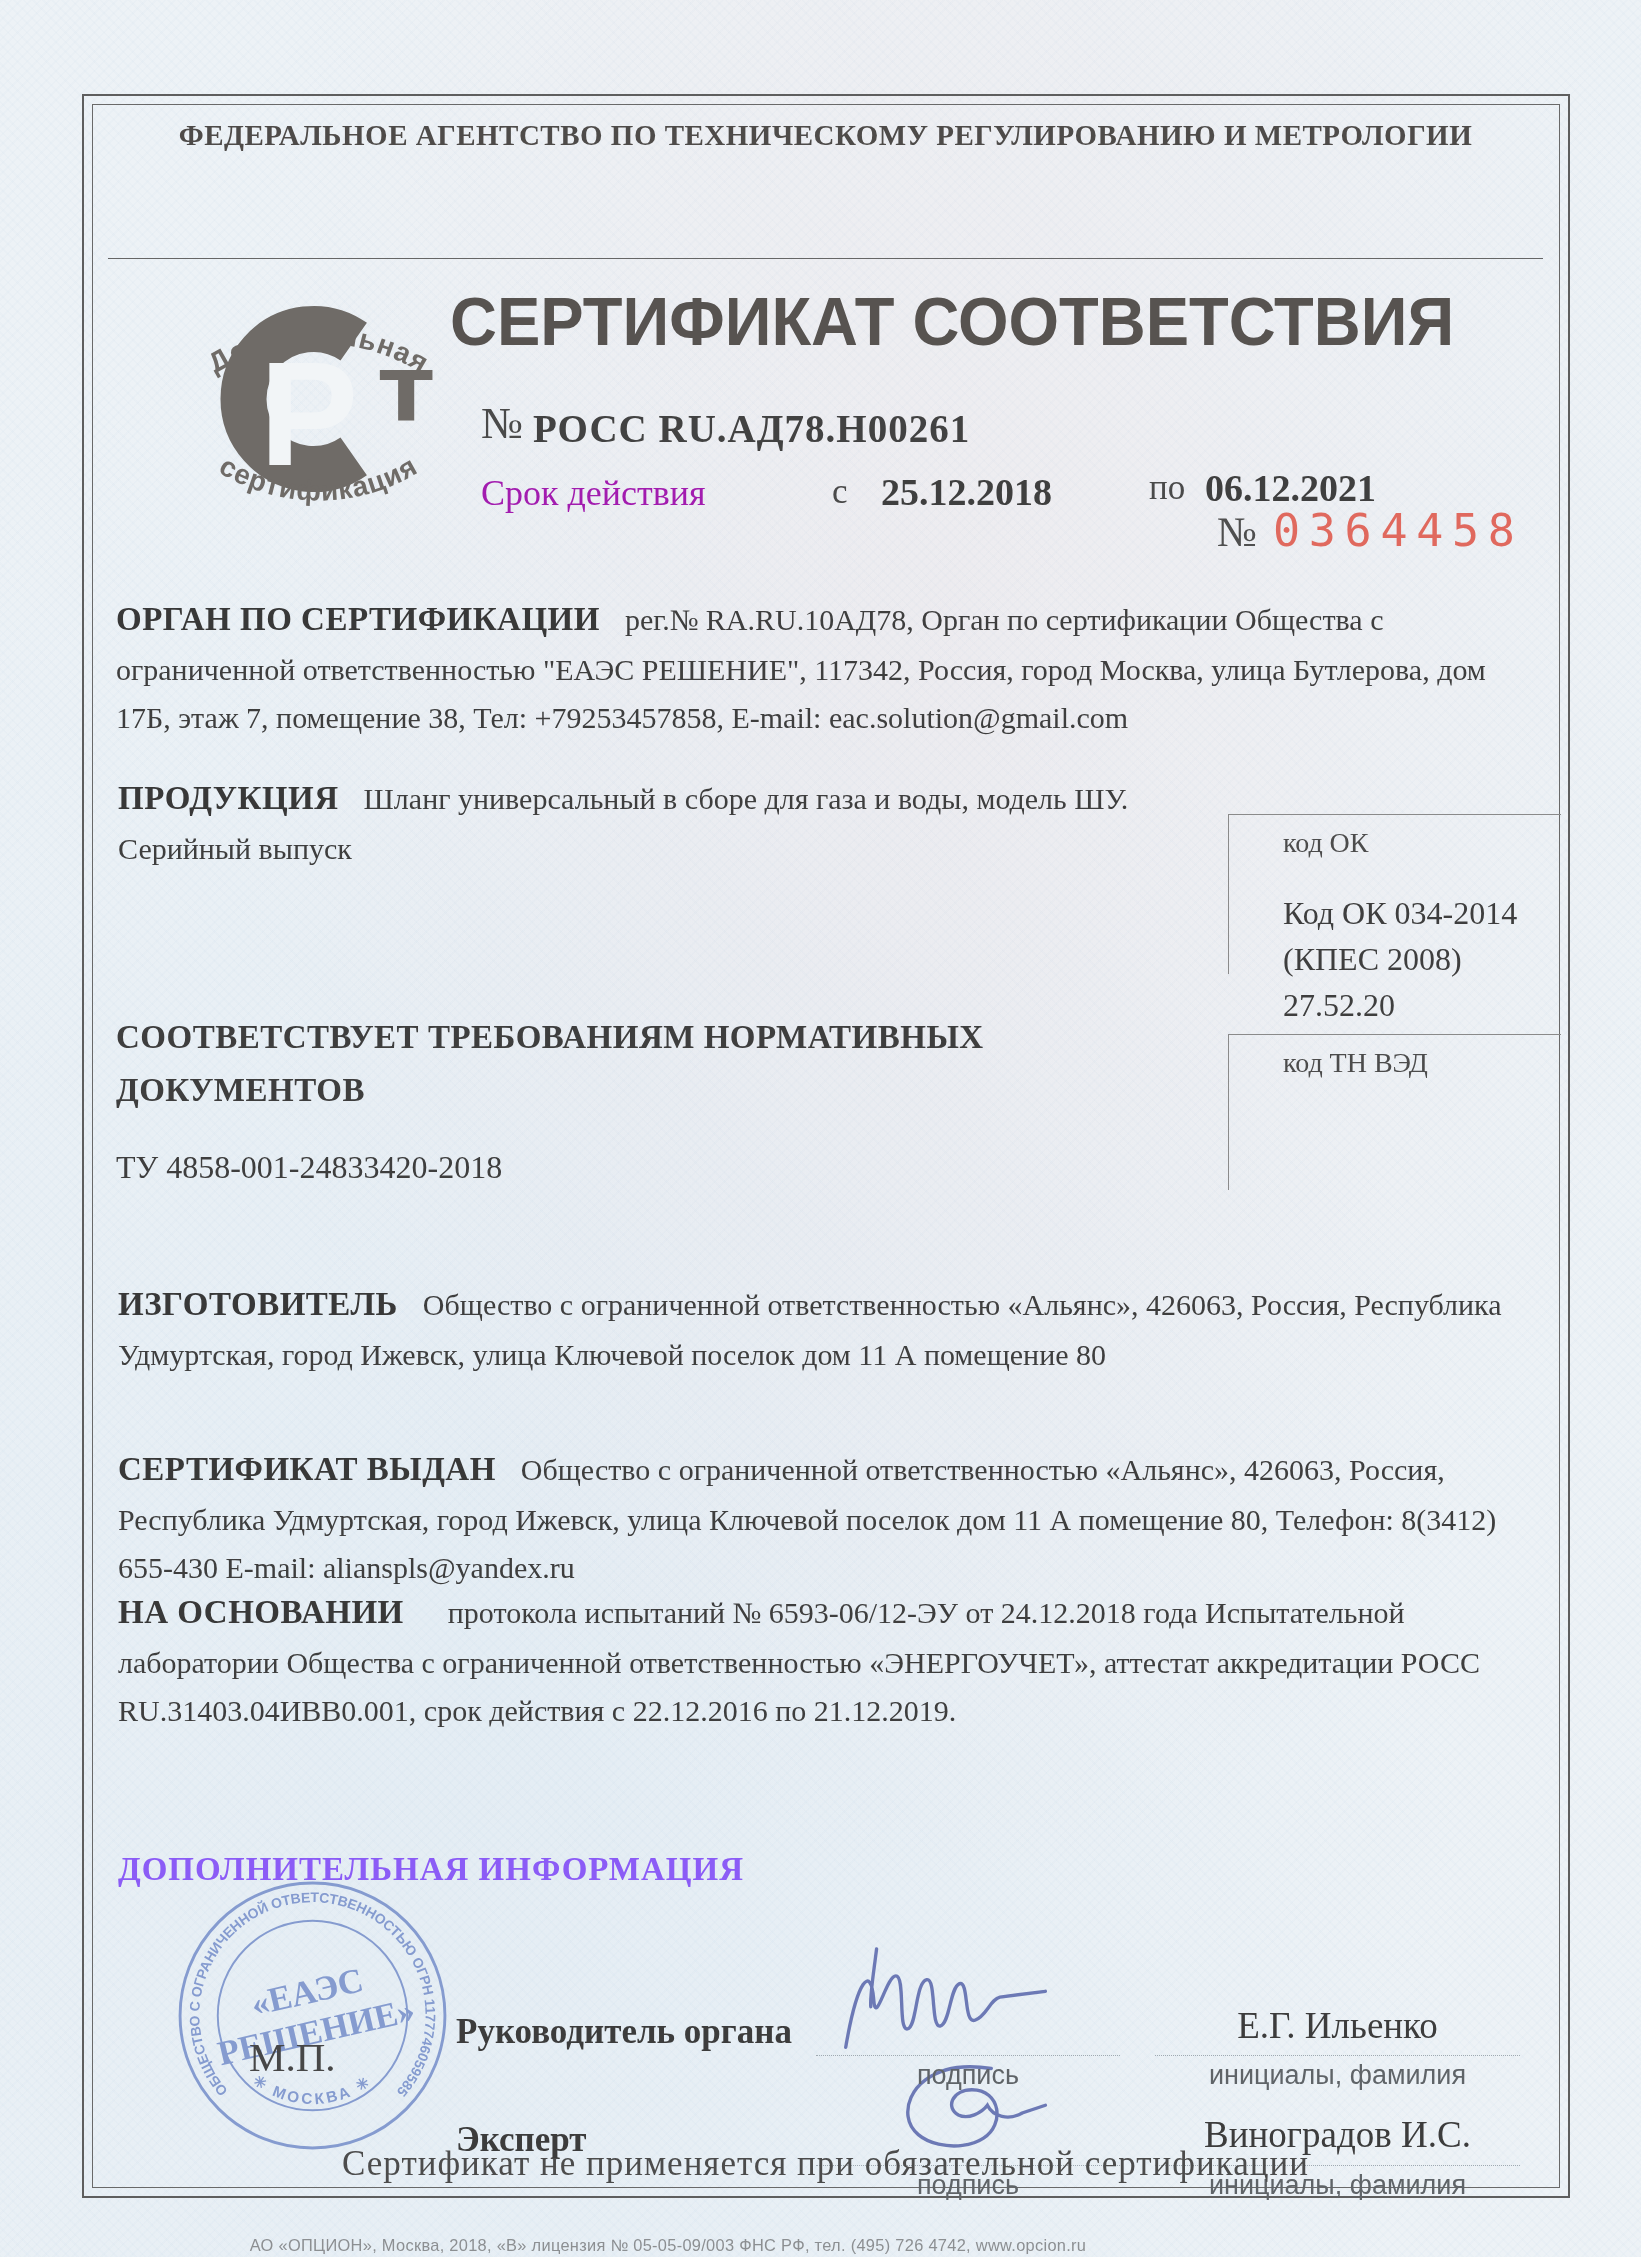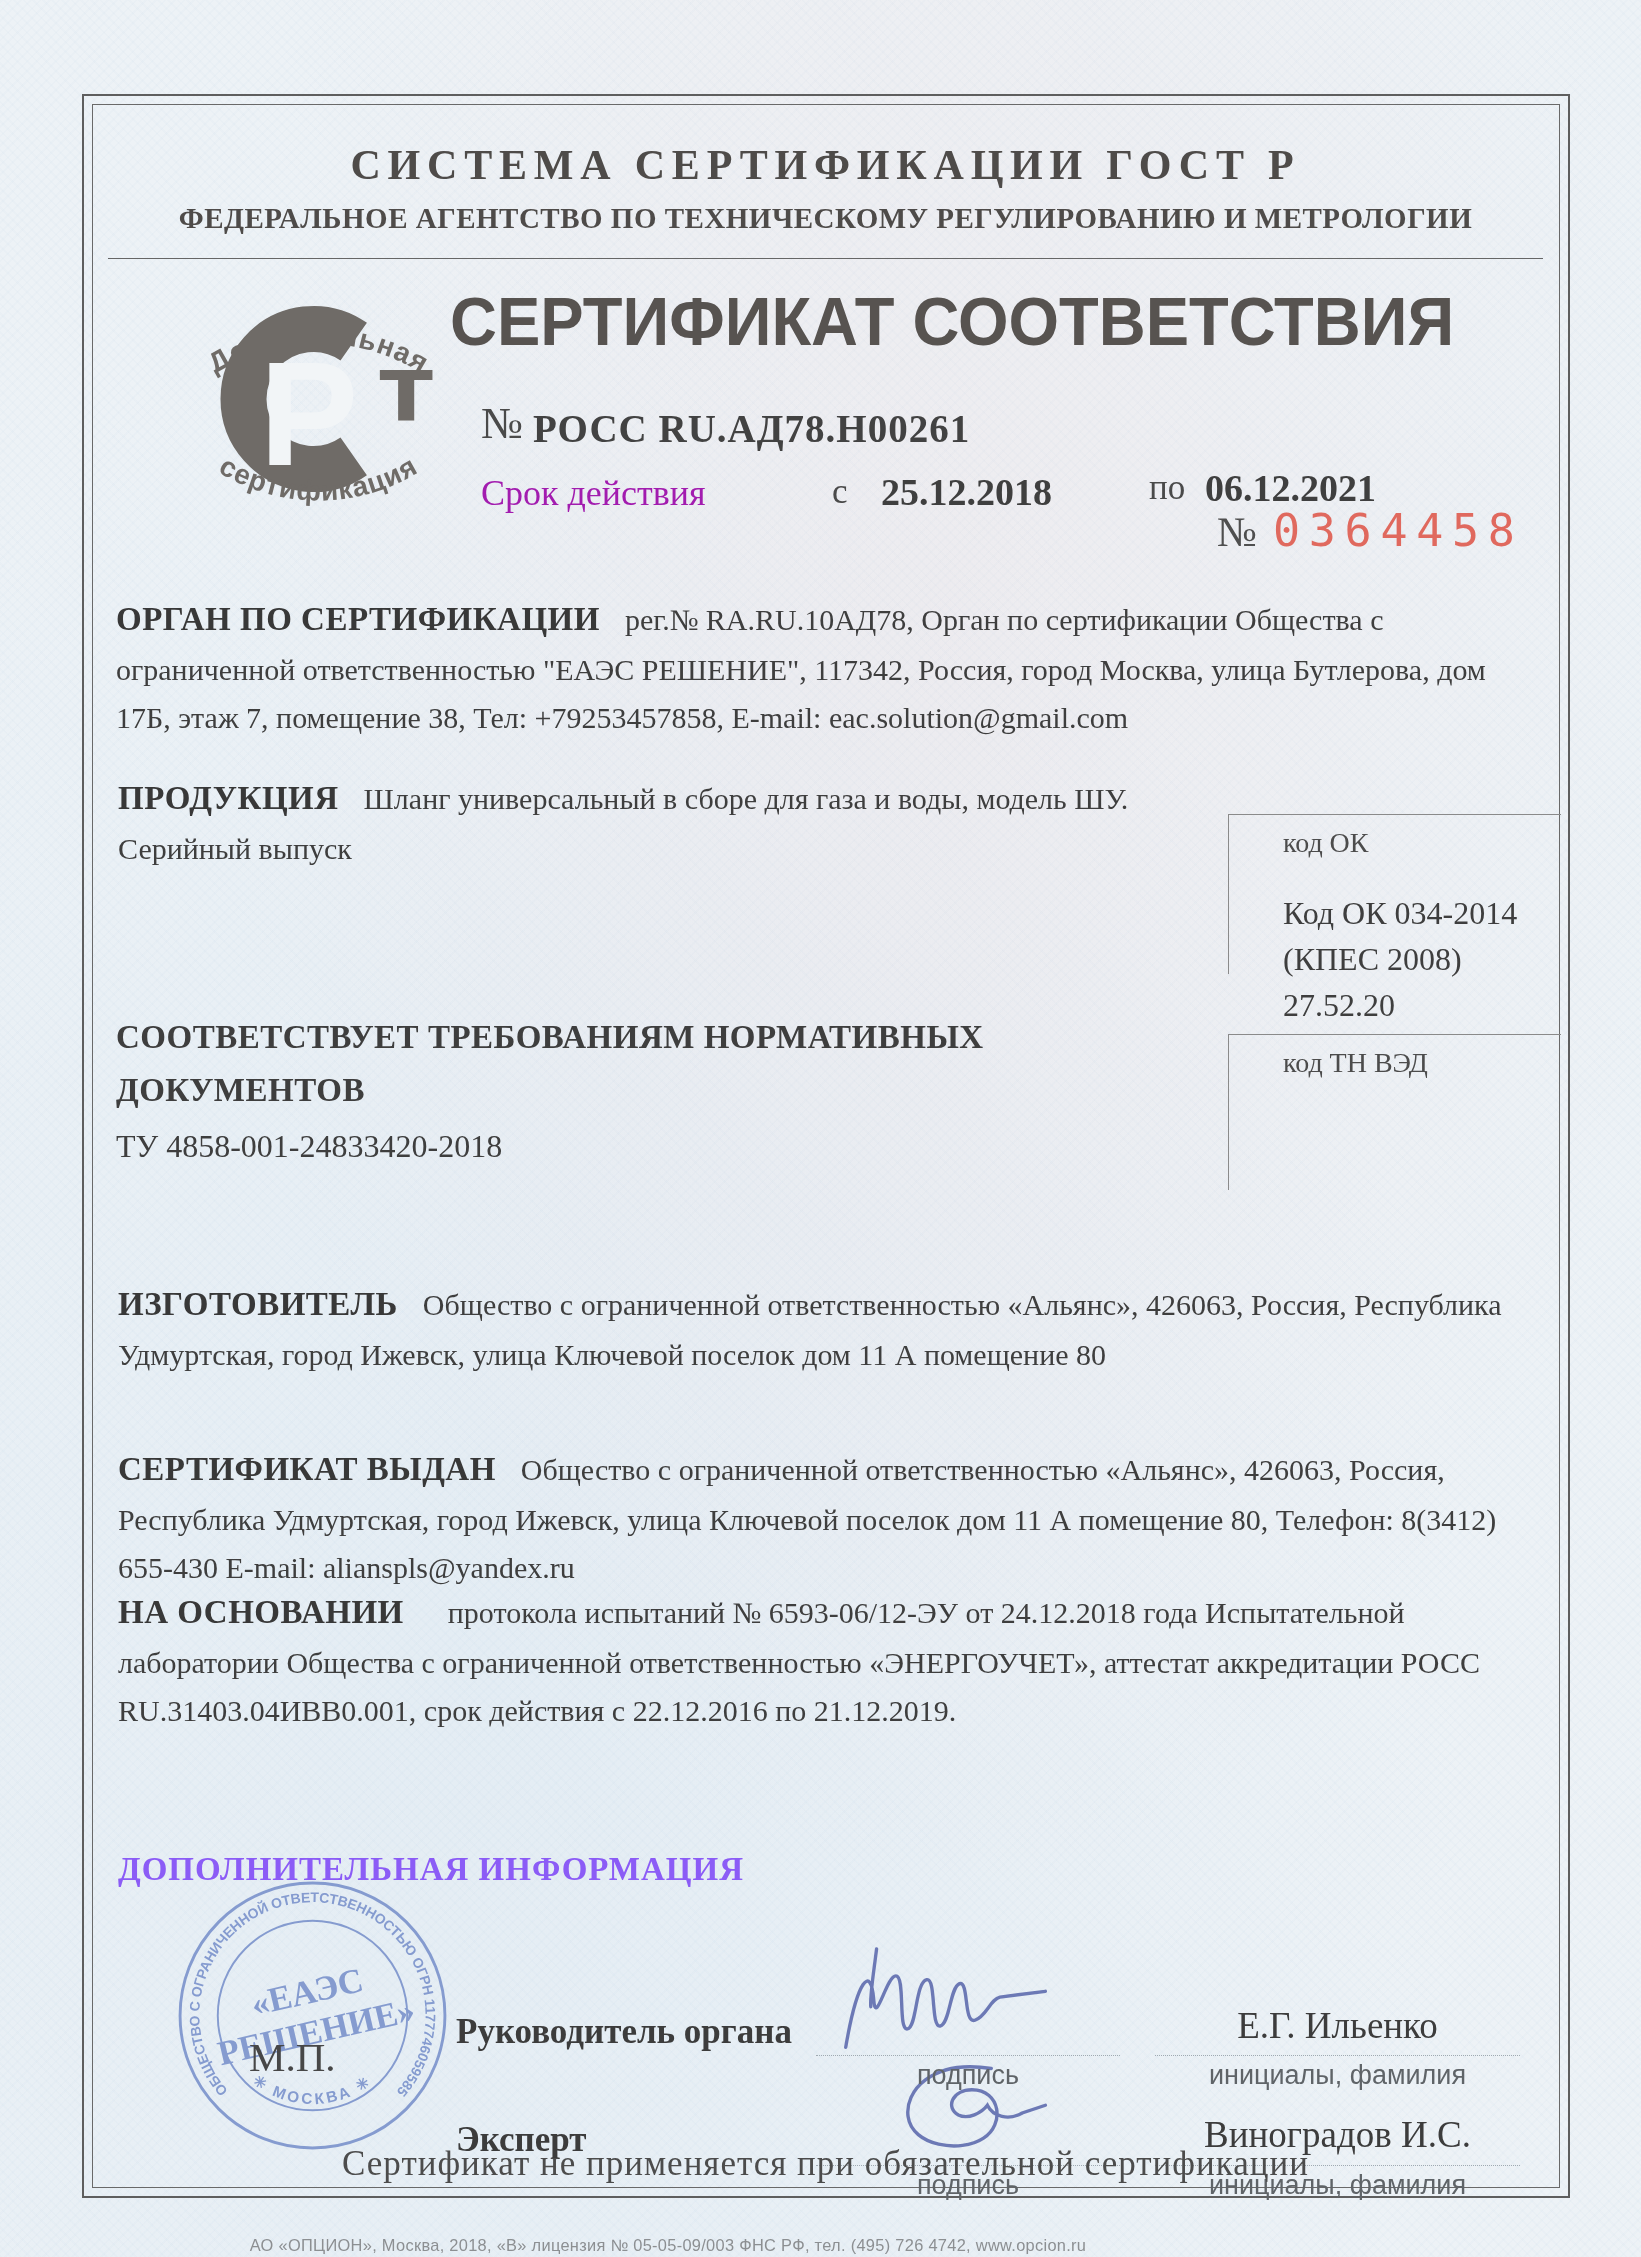--- a/index.html
+++ b/index.html
@@ -44,21 +44,21 @@
   .sec-organ{left:116px;top:563px;width:1412px;}
   .sec-product{left:118px;top:772px;width:1101px;}
   .sec-product .line2{margin-top:13.5px;}
   .codebox{border-top:1.9px solid #8a8a8a;border-left:1.9px solid #8a8a8a;padding:11.6px 0 0 54px;}
   .okbox{left:1228px;top:814px;width:278px;height:147px;}
   .tnbox{left:1228px;top:1034px;width:278px;height:143px;}
   .codebox .lbl{font-size:28px;color:#4c4c4c;}
   .codebox .val{margin-top:31px;font-size:32px;color:#3e3e3e;white-space:pre-line;line-height:1.45;}
   .sec-conforms{left:116px;top:1011px;width:1101px;}
   .sec-conforms .h{display:block;font-weight:bold;font-size:33px;letter-spacing:0.5px;}
-  .sec-conforms .t{display:block;margin-top:4px;font-size:32px;}
+  .sec-conforms .t{display:block;margin-top:25px;font-size:32px;}
   .sec-manu{left:118px;top:1248px;width:1417px;}
   .sec-issued{left:118px;top:1413px;width:1421px;}
   .sec-basis{left:118px;top:1556px;width:1427px;}
   .sec-basis b{margin-right:44px;}
   .sec-add{left:118px;top:1851px;font-size:33px;font-weight:bold;letter-spacing:1px;color:#8b5cf6;}
   
   .stamp{left:153px;top:1856px;opacity:.9;}
   .mp{left:249px;top:2033px;font-size:41px;color:#474747;}
   .sig-label{font-size:35px;font-weight:bold;color:#3c3c3c;}
   .lbl-head{left:456px;top:2012px;}
@@ -82,21 +82,20 @@
     font-family:"Liberation Sans",sans-serif;font-size:16.4px;color:#8c8f92;letter-spacing:0.3px;}
 </style>
 </head>
 <body>
 
 <div class="abs outer-frame">
   <div class="inner-frame"></div>
 </div>
 
 <div class="abs header">
-  <div class="hdr1">СИСТЕМА СЕРТИФИКАЦИИ ГОСТ Р</div>
   <div class="hdr2">ФЕДЕРАЛЬНОЕ АГЕНТСТВО ПО ТЕХНИЧЕСКОМУ РЕГУЛИРОВАНИЮ И МЕТРОЛОГИИ</div>
 </div>
 
 <svg class="abs" style="left:157px;top:249px;" width="333" height="290" viewBox="0 0 320 290">
   <defs>
     <path id="arcTop" d="M 22,148 A 192 192 0 0 1 288,148" fill="none"></path>
     <path id="arcBot" d="M 22,198 A 192 192 0 0 0 288,198" fill="none"></path>
   </defs>
   <text font-family="Liberation Sans, sans-serif" font-size="28" font-weight="bold" fill="#6f6b67" letter-spacing="1">
     <textPath href="#arcTop" startOffset="50%" text-anchor="middle">Добровольная</textPath>

